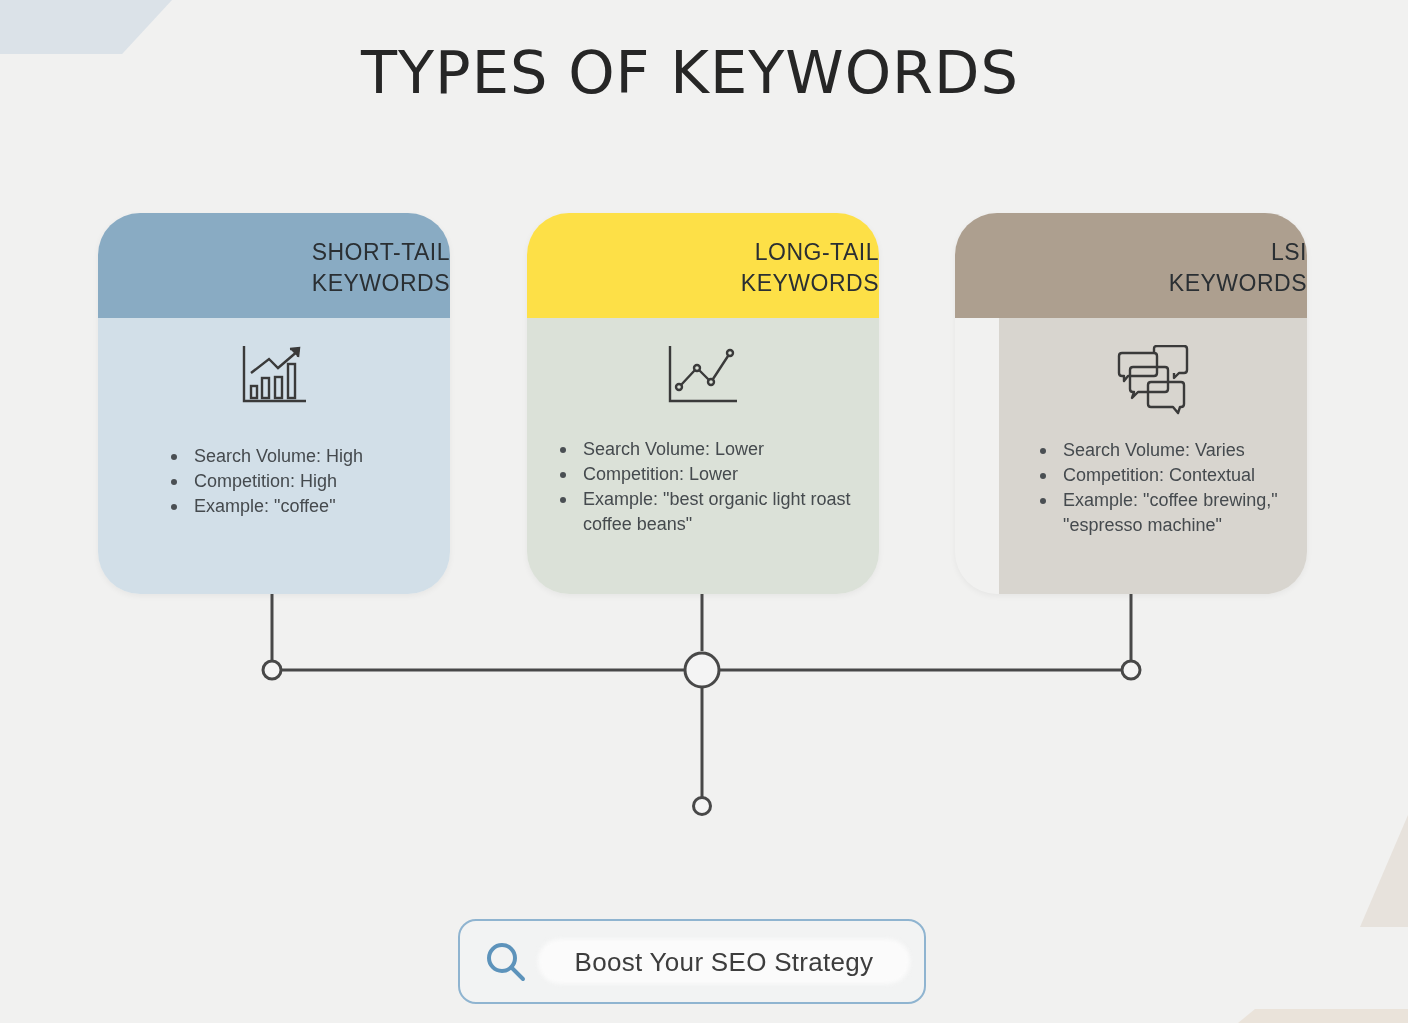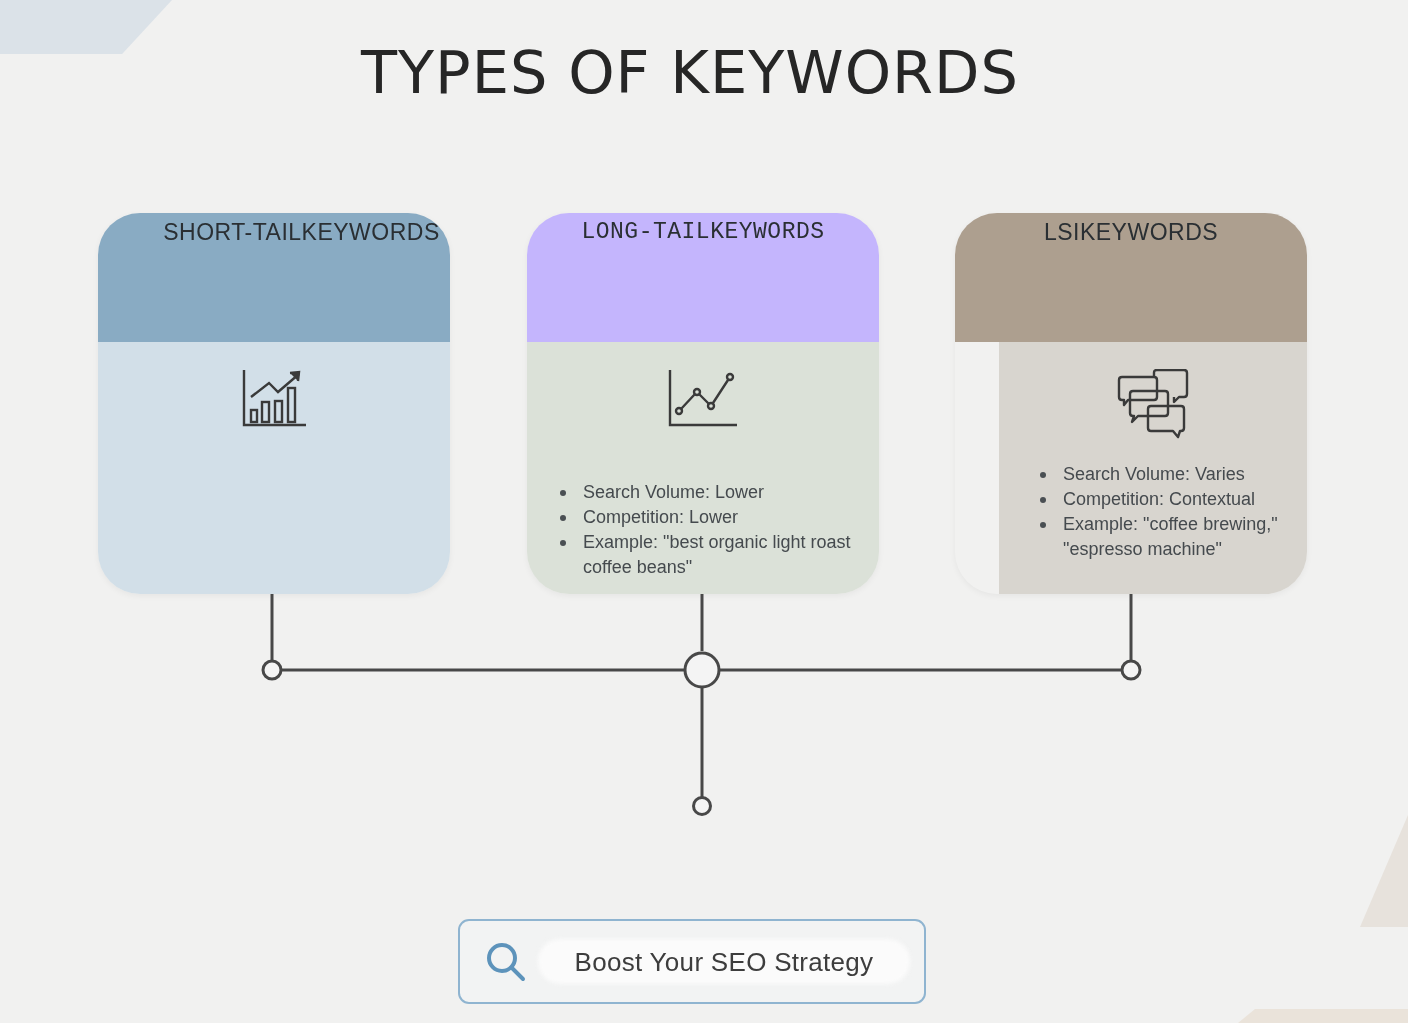--- a/index.html
+++ b/index.html
@@ -29,22 +29,22 @@
     text-align: center; font-size: 59px; font-weight: 500;
     letter-spacing: 1px; color: #262626;
     font-family: "DejaVu Sans", sans-serif;
   }
   .card {
     position: absolute; top: 213px; width: 352px; height: 381px;
     border-radius: 42px; overflow: hidden;
     box-shadow: 0 2px 6px rgba(0,0,0,0.05);
   }
   .card-head {
-    height: 129px; display: flex; 
-    align-items: flex-start; justify-content: center;
+    height: 105px; display: flex; flex-direction: column;
+    align-items: flex-end; justify-content: center;
     font-family: "Liberation Sans", sans-serif;
     font-size: 23px; line-height: 31px; letter-spacing: 0.5px; color: #2a2f33;
     padding-top: 4px; box-sizing: border-box;
   }
   .card-body { height: 276px; position: relative; }
   .card-icon {
     position: absolute; left: 50%; transform: translateX(-50%); top: 26px;
   }
   .card-list {
     position: absolute; margin: 0; padding: 0; list-style: none;
@@ -54,31 +54,31 @@
   .card-list li { position: relative; padding-left: 23px; }
   .card-list li::before {
     content: ""; position: absolute; left: 0; top: 10px;
     width: 6px; height: 6px; border-radius: 50%; background: #4a4f53;
   }
   #card-1 { left: 98px; }
   #card-1 .card-head { background: #89abc3; padding-left: 55px; }
   #card-1 .card-body { background: #d2dfe8; }
   #card-1 .card-list { left: 73px; top: 229px; top: 229px; }
   #card-2 { left: 527px; }
-  #card-2 .card-head { background: #c4b5fd; font-family: Liberation Mono, monospace; }
+  #card-2 .card-head { background: #fde047; }
   #card-2 .card-body { background: #dbe1d8; }
-  #card-2 .card-list { left: 33px; top: 222px; margin-top: 19px; }
+  #card-2 .card-list { left: 33px; top: 222px; }
   #card-3 { left: 955px; }
   #card-3 .card-head { background: #ad9f8f; }
   #card-3 .card-body { background: #d8d5cf; margin-left: 44px; }
   #card-3 .card-list { left: 41px; top: 223px; }
   .connector { position: absolute; left: 0; top: 0; pointer-events: none; }
   .search-box {
     position: absolute; left: 458px; top: 919px; width: 468px; height: 85px;
-    border: 2.5px solid #8fb4d0; border-radius: 11px; box-sizing: border-box;
+    border: 2.5px solid #8fb4d0; border-radius: 18px; box-sizing: border-box;
     background: #f2f3f3;
   }
   .search-icon { position: absolute; left: 25px; top: 20px; }
   .search-text-bg {
     position: absolute; left: 78px; top: 18px; width: 372px; height: 45px;
     background: #fbfbfb; border-radius: 22px; filter: blur(2px);
   }
   .search-text {
     position: absolute; left: 78px; top: 26px; width: 372px; text-align: center;
     font-family: "Liberation Sans", sans-serif; font-size: 26px; color: #3d3d3d;
@@ -102,20 +102,25 @@
   <div class="card-body">
     <svg class="card-icon" width="66" height="62" viewBox="0 0 66 62" fill="none" stroke="#3a3a3a" stroke-width="2.4">
       <path d="M3 2 V57 H65"></path>
       <rect x="10" y="42" width="6" height="12"></rect>
       <rect x="21" y="34" width="7" height="20"></rect>
       <rect x="34" y="33" width="7" height="21"></rect>
       <rect x="47" y="20" width="7" height="34"></rect>
       <path d="M10 29 L28 15 L37 24 L58 6"></path>
       <path d="M49 5 L58 4 L57 13" fill="#3a3a3a"></path>
     </svg>
+    <ul class="card-list" style="top:126px">
+      <li>Search Volume: High</li>
+      <li>Competition: High</li>
+      <li>Example: "coffee"</li>
+    </ul>
   </div>
 </div>
 
 <div class="card" id="card-2">
   <div class="card-head">
     <span>LONG-TAIL</span>
     <span>KEYWORDS</span>
   </div>
   <div class="card-body">
     <svg class="card-icon" width="72" height="62" viewBox="0 0 72 62" fill="none" stroke="#3a3a3a" stroke-width="2.4">

